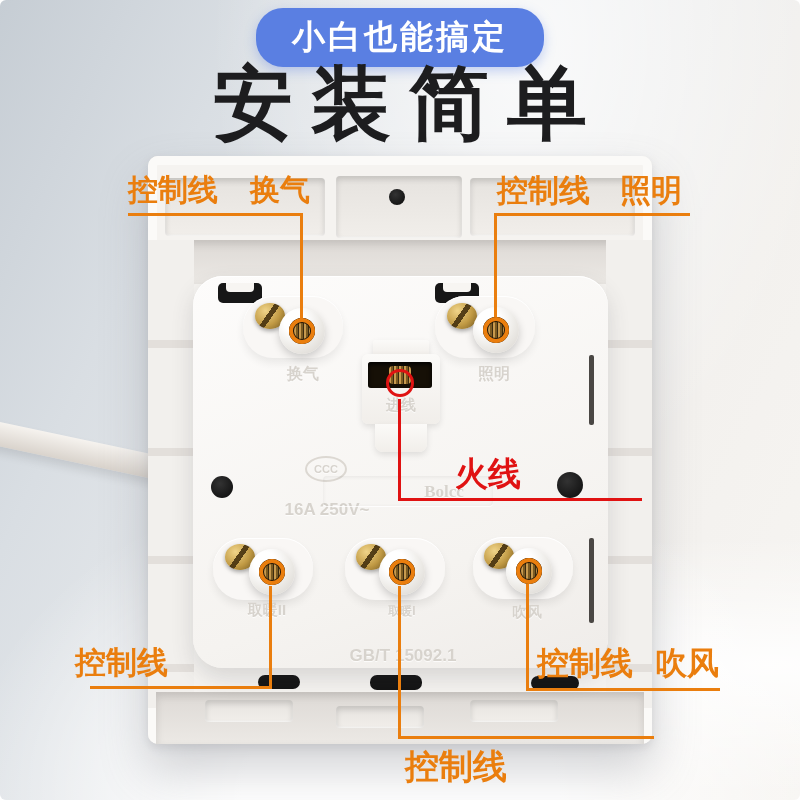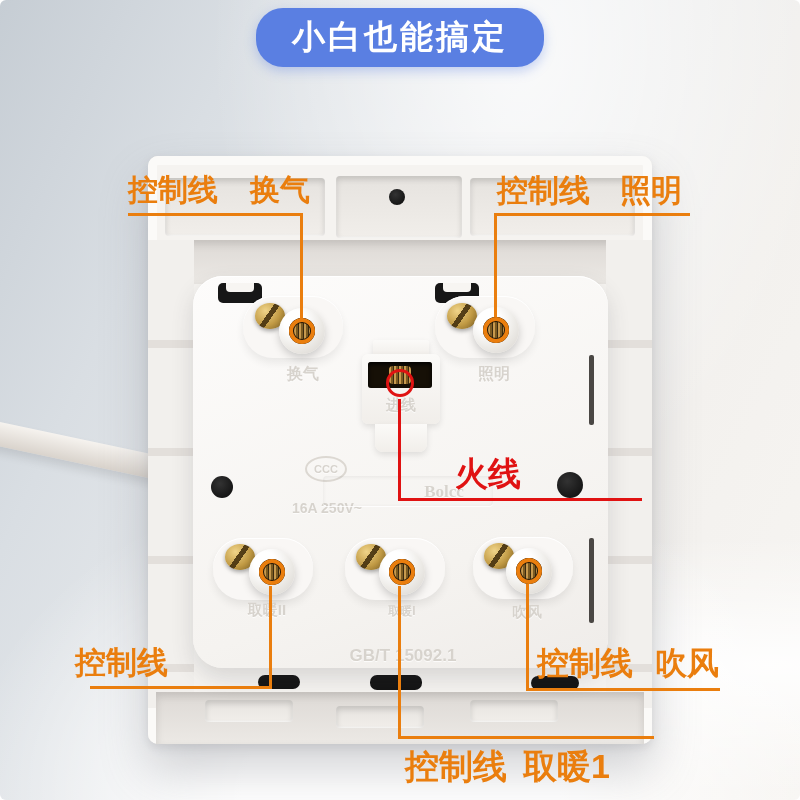--- a/index.html
+++ b/index.html
@@ -70,20 +70,21 @@
 
 <div class="stage">
 
   <div class="bg-sheen"></div>
   <div class="bg-table"></div>
   <div class="wire"></div>
 
   <div class="badge">
     <span>小白也能搞定</span>
   </div>
+  <h1 class="title">安装简单</h1>
 
   <div class="device">
     <div class="dframe"></div>
 
     <div class="slot" style="left:17px;top:22px;width:160px;height:58px"></div>
     <div class="slot" style="left:188px;top:20px;width:126px;height:62px"></div>
     <div class="slot" style="left:322px;top:22px;width:165px;height:58px"></div>
     <div class="dot" style="left:241px;top:33px;width:16px;height:16px"></div>
 
     <div class="gapband" style="left:8px;top:84px;width:488px;height:44px"></div>
@@ -129,21 +130,21 @@
 
       <div class="blockpart" style="left:180px;top:64px;width:56px;height:16px;border-radius:3px"></div>
       <div class="blockpart" style="left:169px;top:78px;width:78px;height:70px;border-radius:6px"></div>
       <div class="window" style="left:175px;top:86px;width:64px;height:26px">
         <div class="cu" style="width:22px;height:18px;border-radius:4px"></div>
       </div>
       <div class="emboss" style="left:178px;top:120px;width:60px;font-size:15px">进线</div>
       <div class="blockpart" style="left:182px;top:148px;width:52px;height:28px;border-radius:0 0 8px 8px"></div>
 
       <div class="ccc" style="left:112px;top:180px;width:42px;height:26px">CCC</div>
-      <div class="emboss" style="left:89px;top:224px;width:90px;font-size:14px">16A 250V~</div>
+      <div class="emboss" style="left:89px;top:224px;width:90px;font-size:17px">16A 250V~</div>
       <div class="plaque" style="left:130px;top:200px;width:170px;height:30px"></div>
       <div class="emboss brand" style="left:196px;top:206px;width:110px;font-size:17px">Bolcc</div>
       <div class="emboss" style="left:125px;top:370px;width:170px;font-size:17px">GB/T 15092.1</div>
 
       <div class="boss" style="left:20px;top:262px;width:100px;height:62px"></div>
       <div class="screw" style="left:32px;top:268px"></div>
       <div class="barrel" style="left:56px;top:273px">
         <div class="hole">
             <div class="cu"></div>
           </div>
@@ -214,20 +215,19 @@
       <span>吹风</span>
     </div>
     <div class="ln" style="left:526px;top:584px;width:3px;height:104px"></div>
     <div class="ln" style="left:526px;top:688px;width:194px;height:3px"></div>
     <div class="ring" style="left:516px;top:558px;width:26px;height:26px"></div>
   </div>
 
   <div class="ann orange">
     <div class="note" style="left:405px;top:746px;font-size:34px;gap:16px">
       <span>控制线</span>
-      <span>取暖1</span>
     </div>
     <div class="ln" style="left:398px;top:586px;width:3px;height:150px"></div>
     <div class="ln" style="left:398px;top:736px;width:256px;height:3px"></div>
     <div class="ring" style="left:389px;top:559px;width:26px;height:26px"></div>
   </div>
 
 </div>
 
 </body></html>

